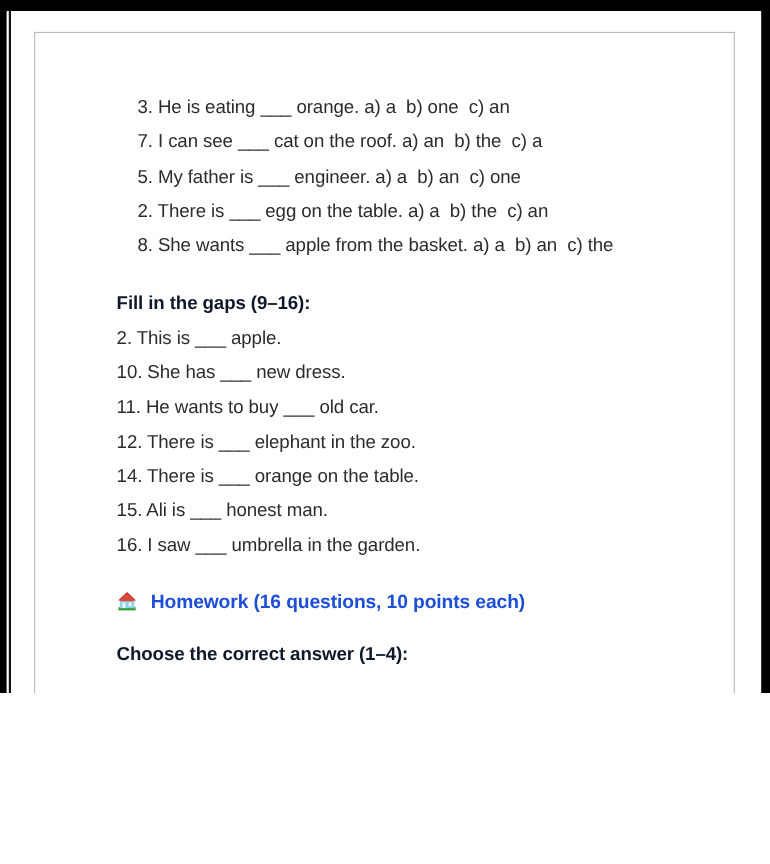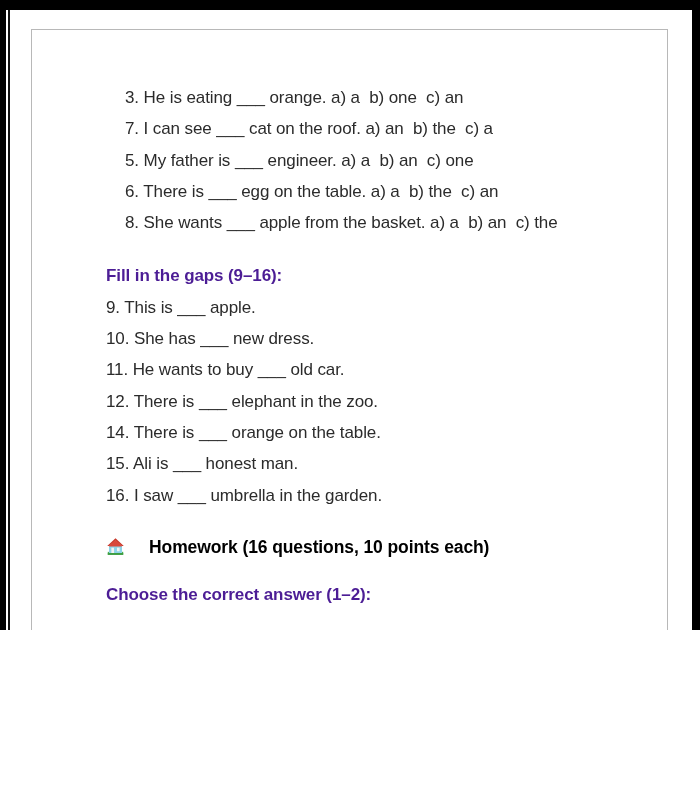--- a/index.html
+++ b/index.html
@@ -84,35 +84,35 @@
   .q-indent {
     padding-left: 19px;
     text-indent: -19px;
     margin-left: 19px;
   }
   .q-flush {
     padding-left: 0;
   }
 
   .section-heading {
-    color: #4c1d95;
+    color: #0f172a;
     font-size: 17px;
     font-weight: bold;
     line-height: 31.3px;
     letter-spacing: -0.1px;
   }
 
   .spacer-sm { height: 18px; }
   .spacer-md { height: 22px; }
 
   .hw-heading {
     display: flex;
     align-items: center;
-    gap: 24px;
-    color: #000000;
+    gap: 12px;
+    color: #1d4ed8;
     font-size: 17.5px;
     font-weight: bold;
     line-height: 28px;
     letter-spacing: -0.1px;
   }
 
   .house-icon {
     width: 19px;
     height: 19px;
     flex: 0 0 19px;
@@ -141,30 +141,30 @@
   <div class="band-right"></div>
 
   <div class="page">
 
     <div class="content">
 
       <div>
         <div class="q-line q-indent">3. He is eating ___ orange. a) a  b) one  c) an</div>
         <div class="q-line q-indent">7. I can see ___ cat on the roof. a) an  b) the  c) a</div>
         <div class="q-line q-indent">5. My father is ___ engineer. a) a  b) an  c) one</div>
-        <div class="q-line q-indent">6. There is ___ egg on the table. a) a  b) the  c) an</div>
+        <div class="q-line q-indent">2. There is ___ egg on the table. a) a  b) the  c) an</div>
         <div class="q-line q-indent">8. She wants ___ apple from the basket. a) a  b) an  c) the</div>
       </div>
 
       <div class="spacer-md"></div>
 
       <div class="section-heading">Fill in the gaps (9–16):</div>
 
       <div>
-        <div class="q-line q-flush">9. This is ___ apple.</div>
+        <div class="q-line q-flush">2. This is ___ apple.</div>
         <div class="q-line q-flush">10. She has ___ new dress.</div>
         <div class="q-line q-flush">11. He wants to buy ___ old car.</div>
         <div class="q-line q-flush">12. There is ___ elephant in the zoo.</div>
         <div class="q-line q-flush">14. There is ___ orange on the table.</div>
         <div class="q-line q-flush">15. Ali is ___ honest man.</div>
         <div class="q-line q-flush">16. I saw ___ umbrella in the garden.</div>
       </div>
 
       <div class="spacer-md"></div>
 
@@ -176,21 +176,21 @@
           <path d="M5.5 14 L16 5 L26.5 14 L26.5 16 L5.5 16 Z" fill="#d9483b"></path>
           <rect x="9" y="18" width="4.5" height="9" fill="#f2f2f2"></rect>
           <rect x="18.5" y="18" width="4.5" height="6" fill="#f2f2f2"></rect>
           <path d="M3 27 L29 27 L29 30 L3 30 Z" fill="#3d9c41"></path>
         </svg>
         <span>Homework (16 questions, 10 points each)</span>
       </div>
 
       <div class="spacer-sm"></div>
 
-      <div class="section-heading">Choose the correct answer (1–2):</div>
+      <div class="section-heading">Choose the correct answer (1–4):</div>
 
       <div class="spacer-sm"></div>
 
 
     </div>
   </div>
 
   <svg class="watermark" viewBox="0 0 234 62">
     <g fill="none" stroke="#ededed" stroke-width="3.2" stroke-linejoin="round" stroke-linecap="round">
       <path d="M8 44 C14 36, 30 30, 46 31 C58 32, 62 38, 56 42 C50 46, 36 45, 30 41"></path>

